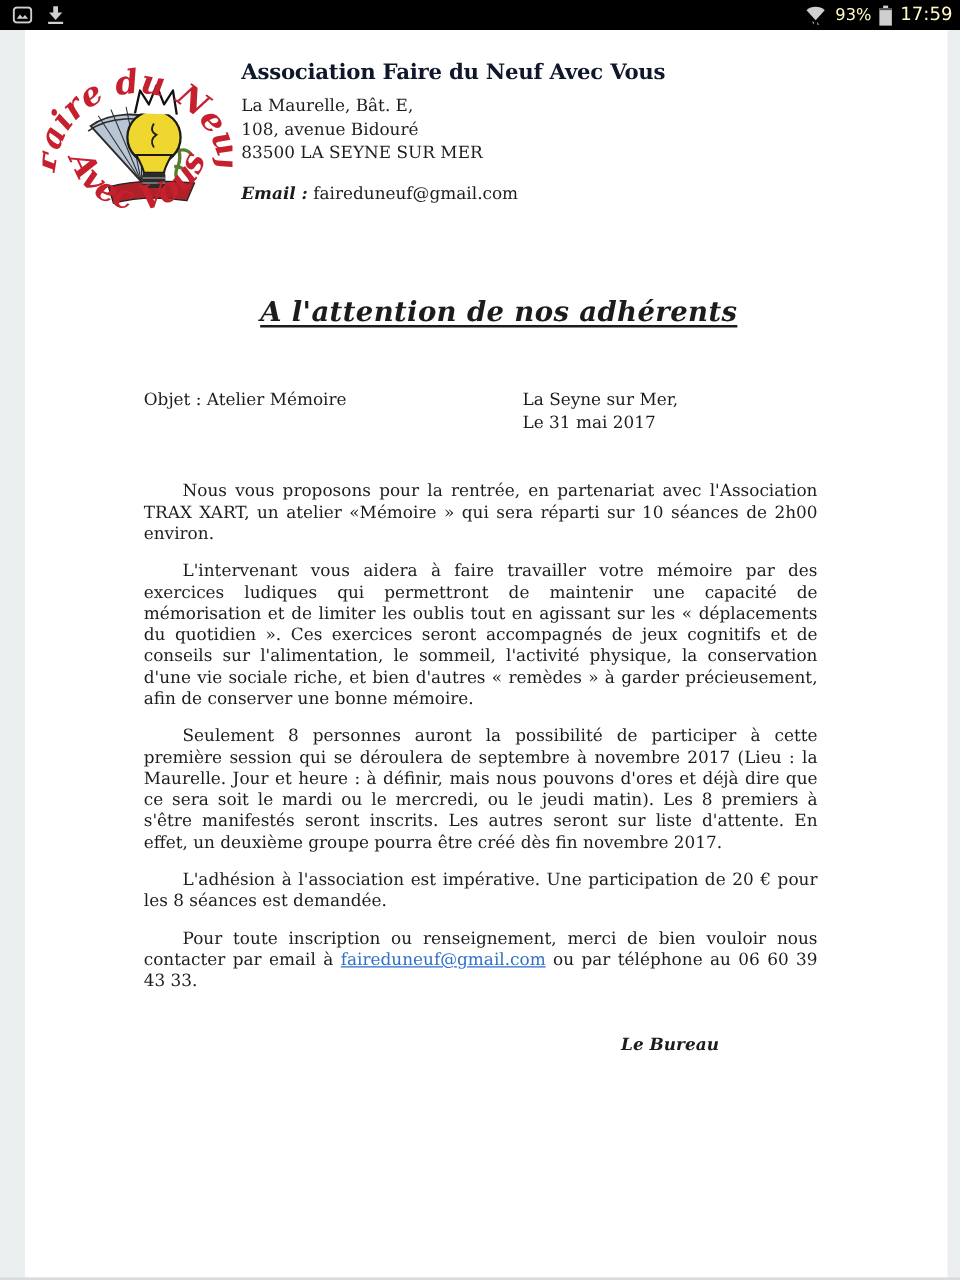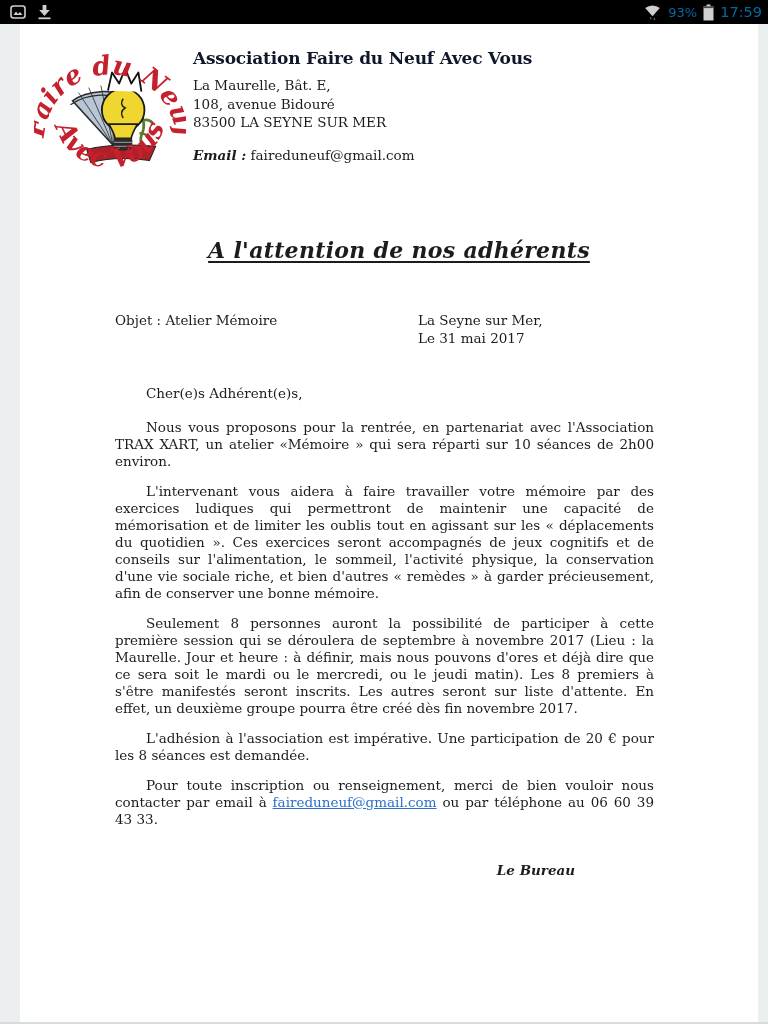--- a/index.html
+++ b/index.html
@@ -8,21 +8,21 @@
 
   .screen { position:relative; width:768px; height:1024px; }
 
   
   .status-bar {
     position:absolute; top:0; left:0; width:768px; height:24px;
     background:#000; display:flex; align-items:center; justify-content:space-between;
     padding:0 6px; font-family:"DejaVu Sans", sans-serif;
   }
   .sb-left { display:flex; align-items:center; gap:11px; padding-left:4px; }
-  .sb-right { display:flex; align-items:center; gap:6px; color:#0369a1; }
+  .sb-right { display:flex; align-items:center; gap:6px; color:#fef9c3; }
   .sb-pct { font-size:13px; letter-spacing:0; }
   .sb-time { font-size:14.5px; }
   .sb-icon { display:block; }
 
   
   .viewer { position:absolute; top:24px; left:0; width:768px; height:1000px; background:#eceff0; }
   .viewer-bottom-line { position:absolute; left:0; bottom:0; width:100%; height:2px; background:#d8dcdd; }
   .page {
     position:absolute; top:0; left:20px; width:738px; height:998px;
     background:#fff; color:#1c1c1c;
@@ -161,21 +161,20 @@
 
       <div class="meta">
         <div class="subject">Objet : Atelier Mémoire</div>
         <div class="place-date">
           <div>La Seyne sur Mer,</div>
           <div>Le 31 mai 2017</div>
         </div>
       </div>
 
       <div class="letter-body">
-        <p class="salutation">Cher(e)s Adhérent(e)s,</p>
         <p>Nous vous proposons pour la rentrée, en partenariat avec l'Association TRAX XART, un atelier «Mémoire » qui sera réparti sur 10 séances de 2h00 environ.</p>
         <p>L'intervenant vous aidera à faire travailler votre mémoire par des exercices ludiques qui permettront de maintenir une capacité de mémorisation et de limiter les oublis tout en agissant sur les « déplacements du quotidien ». Ces exercices seront accompagnés de jeux cognitifs et de conseils sur l'alimentation, le sommeil, l'activité physique, la conservation d'une vie sociale riche, et bien d'autres « remèdes » à garder précieusement, afin de conserver une bonne mémoire.</p>
         <p>Seulement 8 personnes auront la possibilité de participer à cette première session qui se déroulera de septembre à novembre 2017 (Lieu : la Maurelle.  Jour et heure : à définir, mais nous pouvons d'ores et déjà dire que ce sera soit le mardi ou le mercredi, ou le jeudi matin). Les 8 premiers à s'être manifestés seront inscrits. Les autres seront sur liste d'attente. En effet, un deuxième groupe pourra être créé dès fin novembre 2017.</p>
         <p>L'adhésion à l'association est impérative. Une participation de 20 € pour les 8 séances est demandée.</p>
         <p><span>Pour toute inscription ou renseignement, merci de bien vouloir nous contacter par email à </span><a class="email-link">faireduneuf@gmail.com</a><span> ou par téléphone au 06 60 39 43 33.</span></p>
         <p class="signature">Le Bureau</p>
       </div>
 
     </div>
     <div class="viewer-bottom-line"></div>

